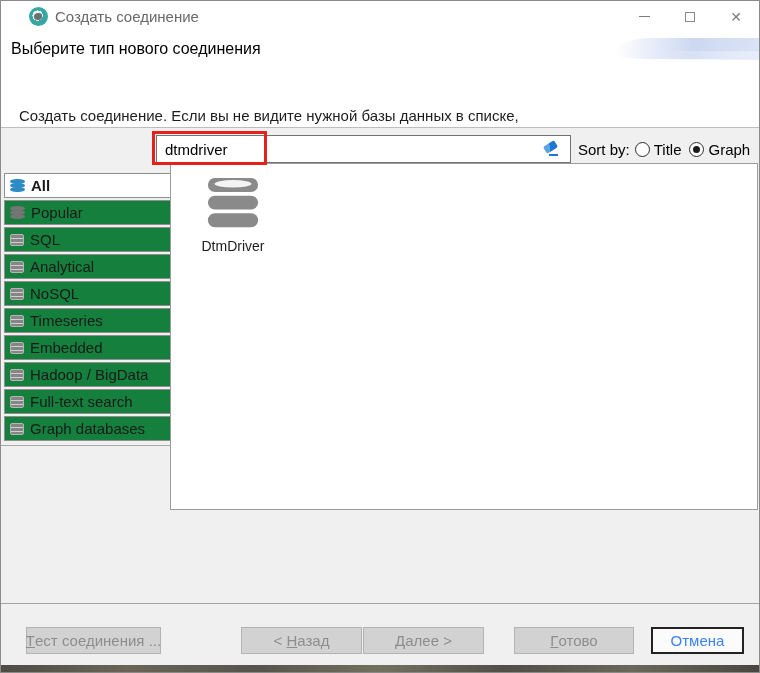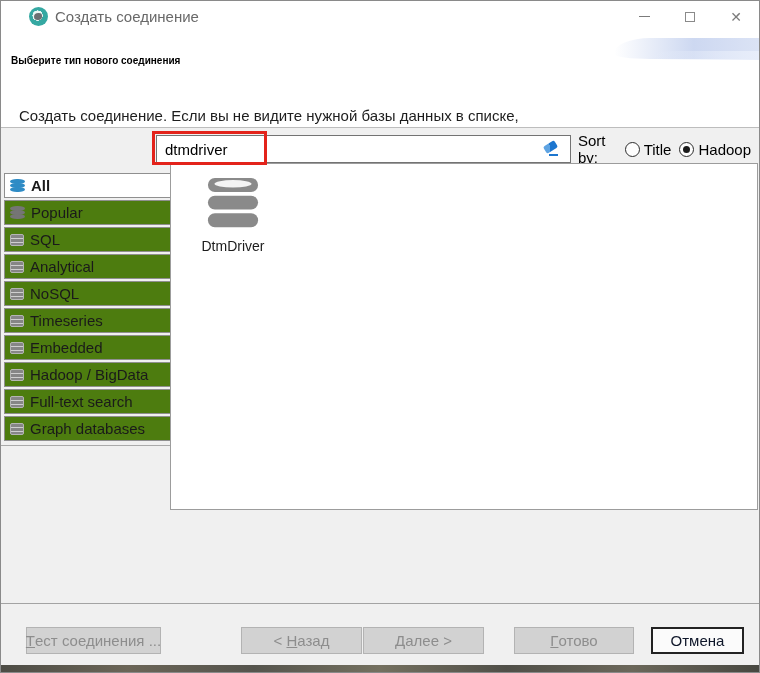--- a/index.html
+++ b/index.html
@@ -22,21 +22,21 @@
   .glyph-max { display:block; width:10px; height:10px; border:1px solid #8a8a8a; }
   .glyph-close { font-size:14px; color:#7b7b7b; line-height:1; }
   
   .header { position:absolute; left:0; top:32px; width:100%; height:94px; background:#ffffff; }
   .swoosh { position:absolute; right:0; top:5px; width:145px; height:21px;
     background:linear-gradient(to right, rgba(214,223,243,0) 0%, #cdd8f1 55%, #dbe3f5 100%);
     border-radius:100% 0 0 100% / 300% 0 0 100%; }
   .swoosh2 { position:absolute; right:0; top:18px; width:110px; height:9px;
     background:linear-gradient(to right, rgba(230,236,250,0), #e7edfa);
     border-radius:100% 0 0 100% / 300% 0 0 100%; }
-  .page-title { position:absolute; left:10px; top:22px; font-size:10px; font-weight:bold; color:#000; }
+  .page-title { position:absolute; left:10px; top:7px; font-size:16px; font-weight:normal; color:#000; }
   .page-desc { position:absolute; left:18px; top:40px; font-size:15px; color:#1d1d1d; line-height:23px;margin-top:31px; }
   .header-sep { position:absolute; left:0; top:126px; width:100%; height:0; border-top:1px solid #bdbdbd; }
   
   .search-input { position:absolute; left:155px; top:134px; width:415px; height:28px;
     border:1px solid #737373; background:#fff; font-family:"Liberation Sans",sans-serif;
     font-size:15px; color:#000; padding:0 28px 0 8px; outline:none; }
   .annotation-box { position:absolute; left:151px; top:130px; width:115px; height:34px;
     border:3px solid #e3231b; pointer-events:none; z-index:5; }
   .eraser-btn { position:absolute; left:541px; top:138px; width:20px; height:20px; cursor:pointer; }
   .eraser-body { position:absolute; left:2px; top:4px; width:13px; height:8px; background:#1d76cf;
@@ -46,21 +46,21 @@
   .sort-area { position:absolute; left:577px; top:134px; height:28px; display:flex; align-items:center; font-size:15px; color:#000;justify-content:flex-end; }
   .sort-label { margin-right:5px; }
   .radio-opt { display:flex; align-items:center; margin-right:8px; cursor:pointer; }
   .radio { width:15px; height:15px; border:1px solid #2c2c2c; border-radius:50%; background:#fdfdfd;
     margin-right:4px; position:relative; flex:0 0 auto; }
   .radio.checked::after { content:""; position:absolute; left:3px; top:3px; width:7px; height:7px;
     border-radius:50%; background:#1a1a1a; }
   
   .sidebar { position:absolute; left:3px; top:172px; width:181px; }
   .side-item { height:25px; margin-bottom:2px; display:flex; align-items:center;
-    background:#4d7c0f; border:1px solid #8f8f8f; padding-left:5px; cursor:pointer;
+    background:#15803d; border:1px solid #8f8f8f; padding-left:5px; cursor:pointer;
     font-size:15px; color:#1a1a1a; }
   .side-item.selected { background:#ffffff; font-weight:bold; border-right-color:#ffffff; }
   .side-item .label { margin-left:6px; white-space:nowrap; }
   .sidebar-bottom-line { position:absolute; left:0; top:444px; width:170px; border-top:1px solid #aaaaaa; }
   
   .cat-icon { width:15px; height:14px; position:relative; flex:0 0 auto; }
   .cat-icon[data-icon="db-stack-blue"] i, .cat-icon[data-icon="db-stack-gray"] i {
     display:block; height:5px; margin-top:-1px; border-radius:50% / 55%; }
   .cat-icon[data-icon="db-stack-blue"] i { background:#2e8bc5; }
   .cat-icon[data-icon="db-stack-gray"] i { background:#757575; }
@@ -73,21 +73,21 @@
     background:#ffffff; border:1px solid #9c9c9c; border-left:none; }
   .content-left-line { position:absolute; left:169px; top:162px; width:0; height:347px; border-left:1px solid #9c9c9c; }
   .driver-tile { width:100px; margin:14px 0 0 12px; text-align:center; cursor:pointer; }
   .db-big { display:inline-block; width:56px; height:52px; }
   .driver-label { font-size:14px; color:#1c1c1c; margin-top:4px; }
   
   .footer-sep { position:absolute; left:0; top:602px; width:100%; border-top:1px solid #a3a3a3; }
   .btn { position:absolute; top:626px; height:27px; font-family:"Liberation Sans",sans-serif;
     font-size:15px; display:flex; align-items:center; justify-content:center; white-space:pre; }
   .btn.disabled { background:#d2d2d2; border:1px solid #b3b3b3; color:#8d8d8d; }
-  .btn.enabled { background:#fbfbfb; border:2px solid #222222; color:#0f172a; cursor:pointer; }
+  .btn.enabled { background:#fbfbfb; border:2px solid #222222; color:#3b82f6; cursor:pointer; }
   .btn .accel { text-decoration:underline; }
   #btn-test   { left:25px;  width:135px; }
   #btn-back   { left:240px; width:121px; }
   #btn-next   { left:362px; width:121px; }
   #btn-finish { left:513px; width:120px; }
   #btn-cancel { left:650px; width:93px; }
   .desktop-edge { position:absolute; left:0; bottom:0; width:100%; height:7px;
     background:linear-gradient(90deg,#4d4c45,#6b6557,#55544d,#74705f,#504f48,#6b675a,#474740); }
 </style>
 </head>
@@ -129,21 +129,21 @@
   <div class="annotation-box"></div>
 
   <div class="sort-area">
     <span class="sort-label">Sort by:</span>
     <span class="radio-opt">
       <span class="radio"></span>
       <span class="radio-text">Title</span>
     </span>
     <span class="radio-opt">
       <span class="radio checked"></span>
-      <span class="radio-text">Hadoop</span>
+      <span class="radio-text">Graph</span>
     </span>
   </div>
 
   <div class="sidebar" id="sidebar">
       <div class="side-item selected">
     <span class="cat-icon" data-icon="db-stack-blue">
           <i></i>
           <i></i>
           <i></i>
         </span>

